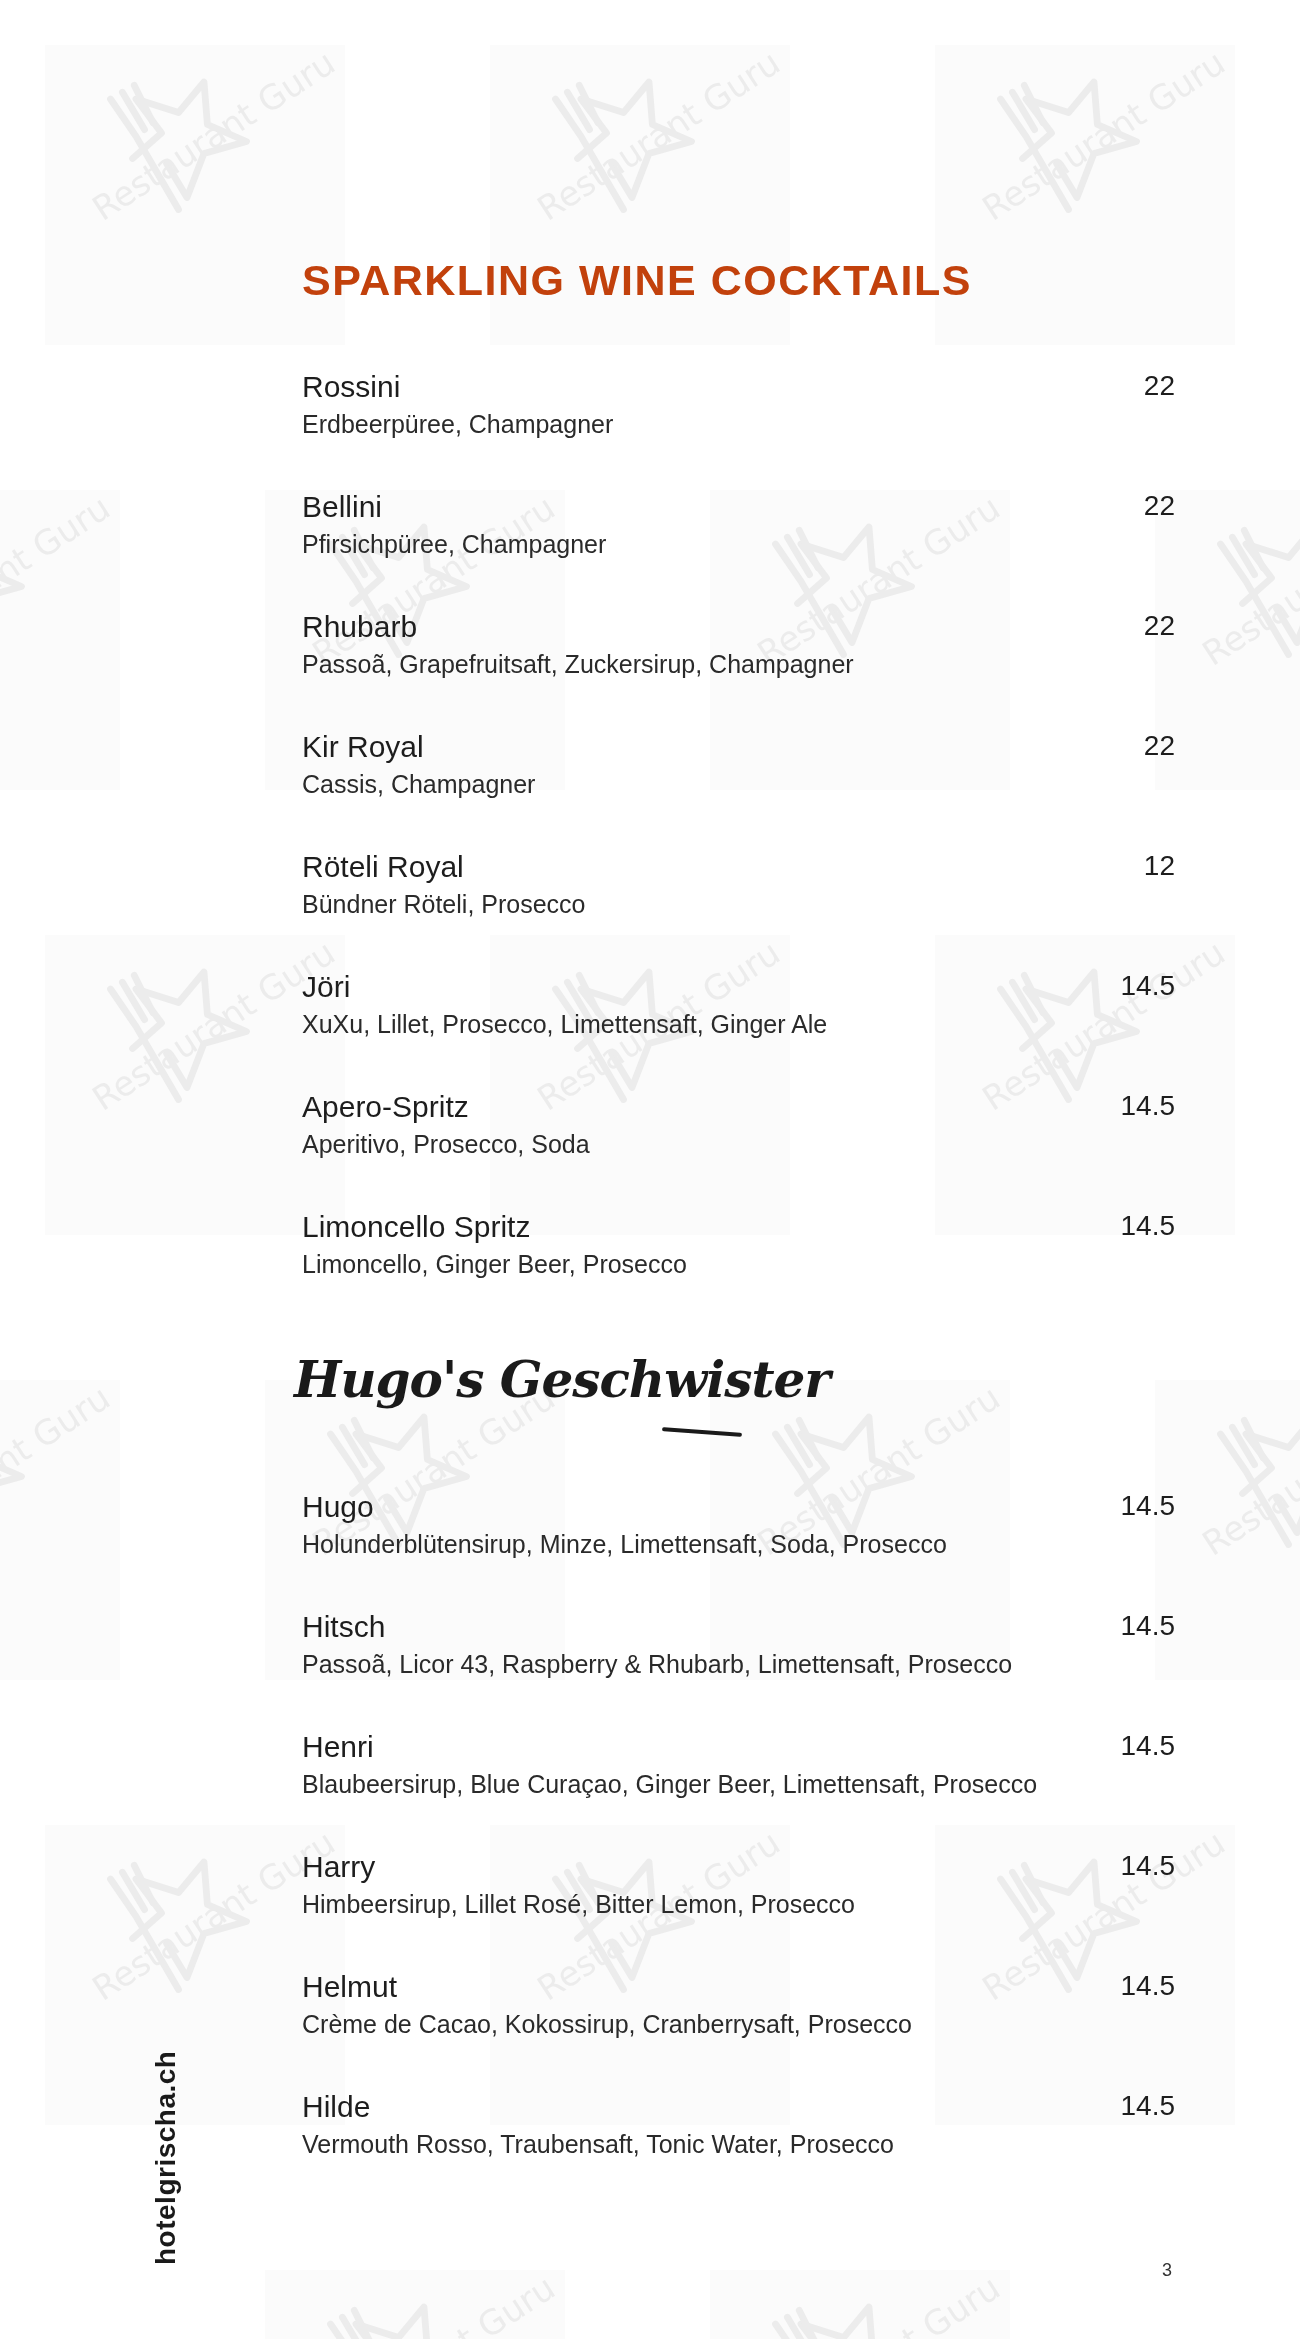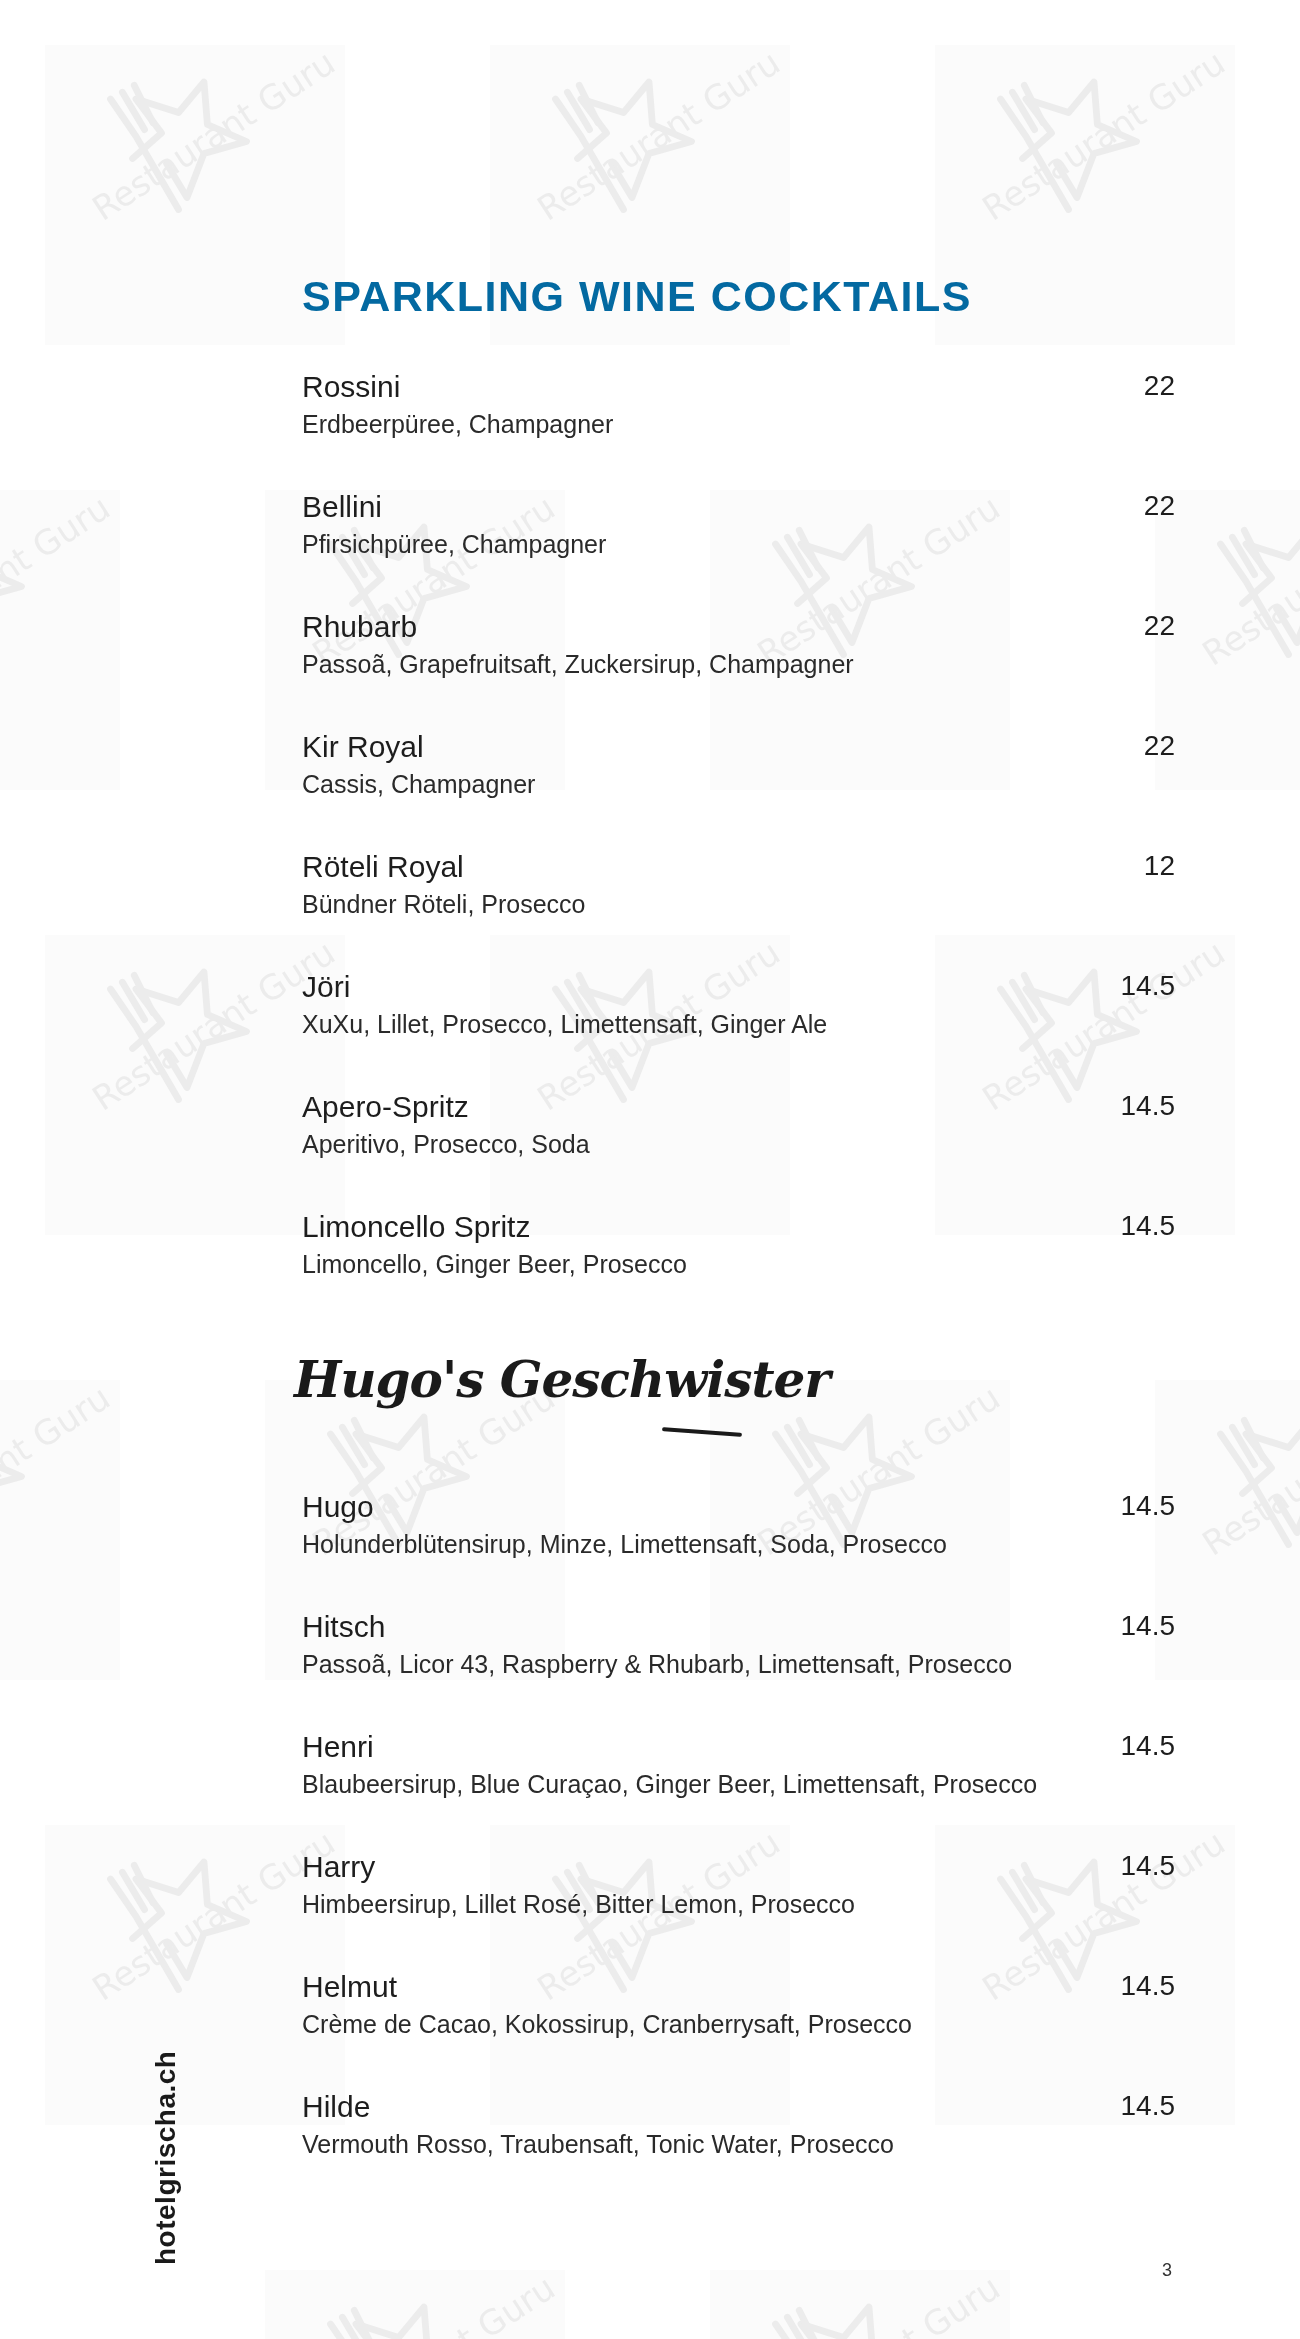--- a/index.html
+++ b/index.html
@@ -15,22 +15,22 @@
   }
   .wm svg { position: absolute; left: 40px; top: 20px; width: 170px; height: 170px; }
   .wm .wm-text {
     position: absolute; left: 40px; top: 150px;
     transform: rotate(-33deg); transform-origin: left top;
     font-size: 34px; color: #ececec; white-space: nowrap;
     font-family: "DejaVu Sans", sans-serif;
   }
   .content { position: absolute; left: 302px; top: 0; width: 873px; z-index: 1; }
   .section-title {
-    position: absolute; top: 272px; left: 0;
-    font-size: 43px; font-weight: bold; letter-spacing: 1.5px; color: #0369a1;
+    position: absolute; top: 256px; left: 0;
+    font-size: 43px; font-weight: bold; letter-spacing: 1.5px; color: #c2410c;
     margin: 0;
   }
   .script-title {
     position: absolute; top: 1350px; left: -8px;
     font-family: "DejaVu Serif", serif; font-style: italic; font-weight: bold;
     font-size: 50px; color: #1a1a1a; letter-spacing: -1px; margin: 0;
   }
   .script-underline {
     position: absolute; top: 1430px; left: 360px; width: 80px; height: 4px;
     background: #1a1a1a; border-radius: 3px; transform: rotate(4deg);

